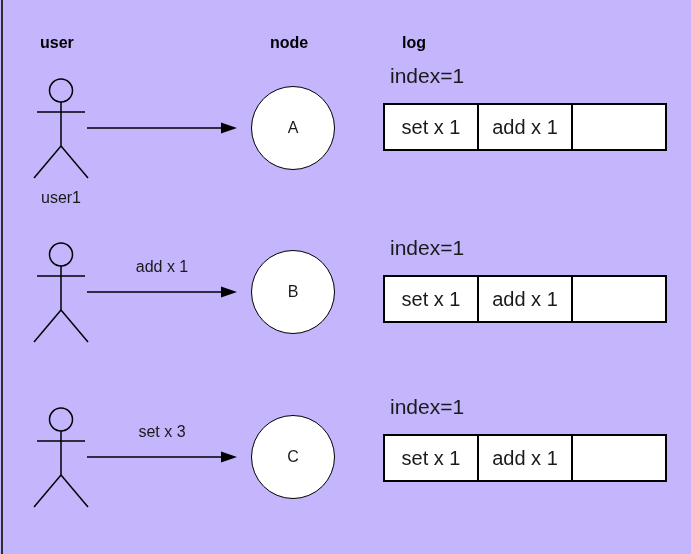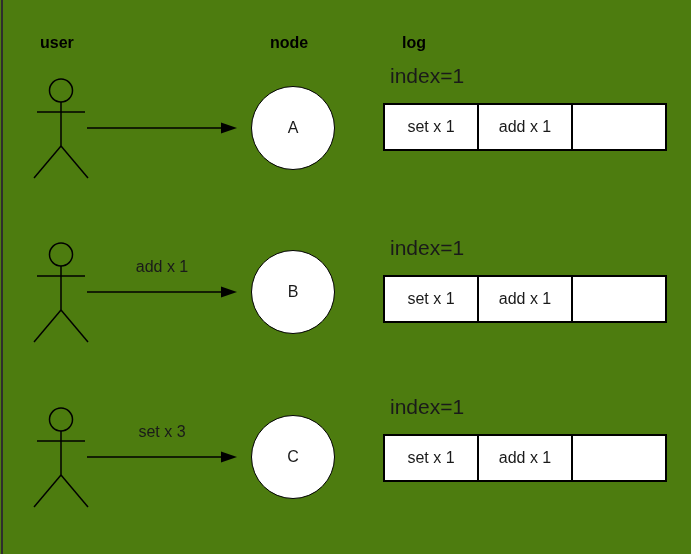--- a/index.html
+++ b/index.html
@@ -1,19 +1,19 @@
 <!DOCTYPE html>
 <html><head>
 <meta charset="utf-8">
 <style>
   html,body{margin:0;padding:0;background:#ffffff;}
   .page{
     position:relative;
     width:691px;height:554px;
-    background:#4d7c0f;
+    background:#c4b5fd;
     font-family:"Liberation Sans", sans-serif;
     color:#1a1a1a;
     overflow:hidden;
   }
   .left-border{
     position:absolute;left:1px;top:0;width:2px;height:554px;
     background:#2e2e2e;
   }
   .col-header{
     position:absolute;top:34px;
@@ -52,21 +52,21 @@
   .log-table{
     position:absolute;left:0;top:37px;
     width:284px;height:48px;
     border:2px solid #000;background:#fff;
     box-sizing:border-box;
     display:flex;
   }
   .log-cell{
     flex:1 1 0;
     display:flex;align-items:center;justify-content:center;
-    font-size:16px;white-space:nowrap;
+    font-size:20px;white-space:nowrap;
   }
   .log-cell + .log-cell{border-left:2px solid #000;}
 </style>
 </head>
 <body>
 
 <div class="page">
   <div class="left-border"></div>
 
   <div class="col-header hdr-user">user</div>
@@ -83,20 +83,21 @@
         <line x1="28" y1="68" x2="55" y2="100"></line>
       </g>
     </svg>
     <svg class="arrow" width="150" height="14" viewBox="0 0 150 14">
       <line x1="0" y1="7" x2="136" y2="7" stroke="#000" stroke-width="1.5"></line>
       <path d="M150 7 L134 1.5 L134 12.5 Z" fill="#000"></path>
     </svg>
     <div class="node-circle">
       <span class="node-letter">A</span>
     </div>
+    <div class="user-name">user1</div>
   </div>
 
   <div class="log" style="top:66px">
     <div class="log-index">index=1</div>
     <div class="log-table">
       <div class="log-cell">set x 1</div>
       <div class="log-cell">add x 1</div>
       <div class="log-cell"></div>
     </div>
   </div>

